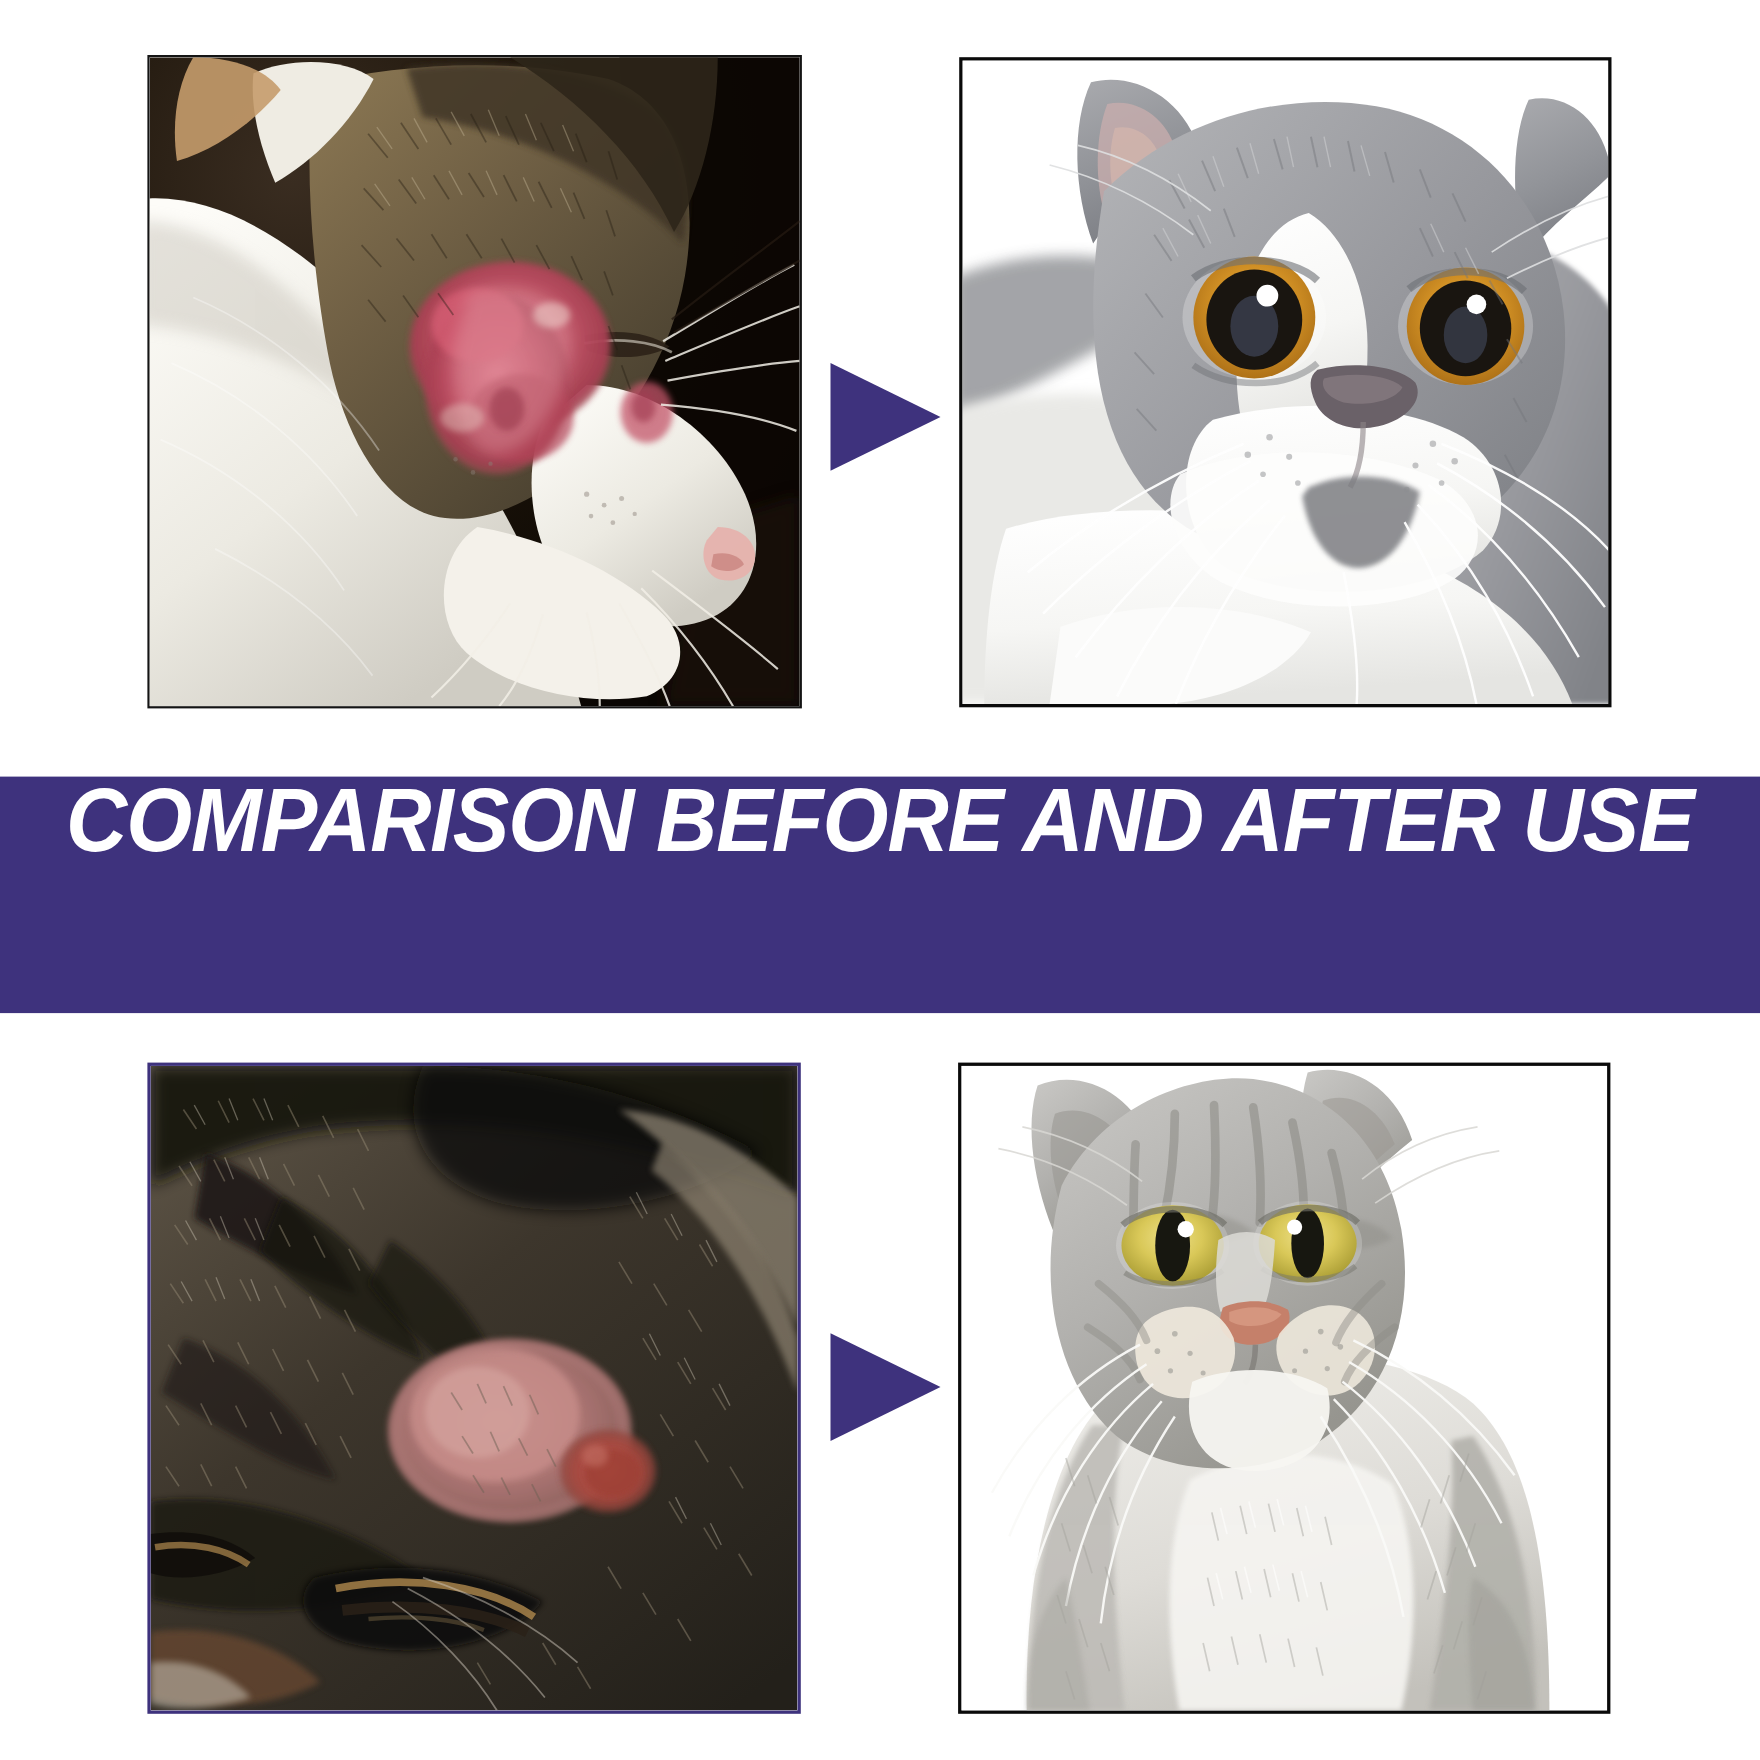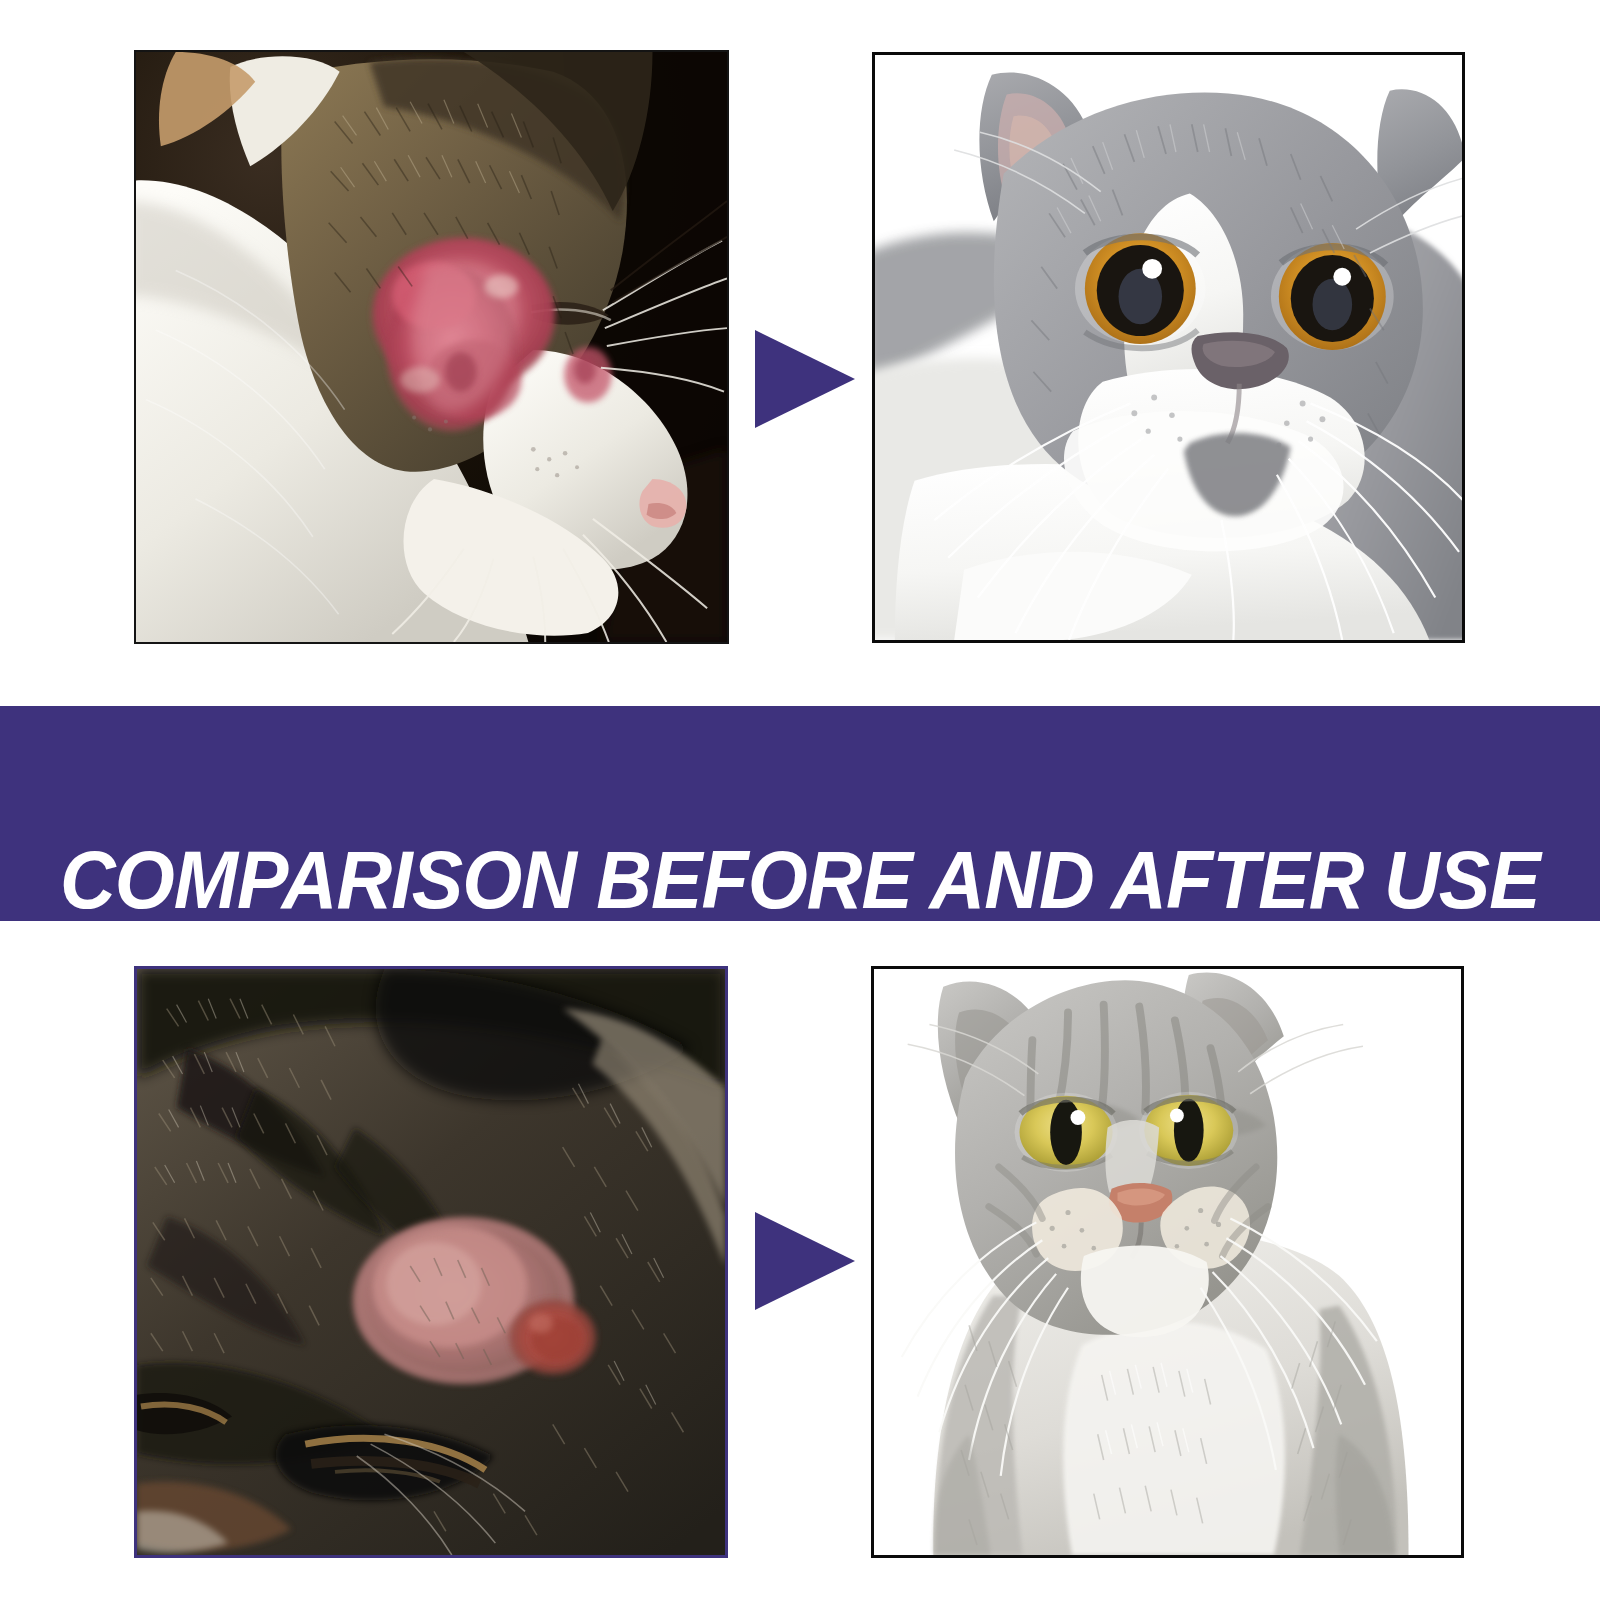--- a/index.html
+++ b/index.html
@@ -42,21 +42,21 @@
     border-color: transparent transparent transparent #3e327d;
   }
 
   
   .banner {
     position: absolute;
     left: 0;
     width: 1600px;
     background: #3e327d;
     display: flex;
-    align-items: flex-end;
+    align-items: flex-start;
   }
   .banner-title {
     color: #ffffff;
     font-family: "Liberation Sans Narrow", "Liberation Sans", sans-serif;
     font-weight: 700;
     font-style: italic;
     font-size: 82px;
     letter-spacing: -1px;
     line-height: 1;
     white-space: nowrap;

